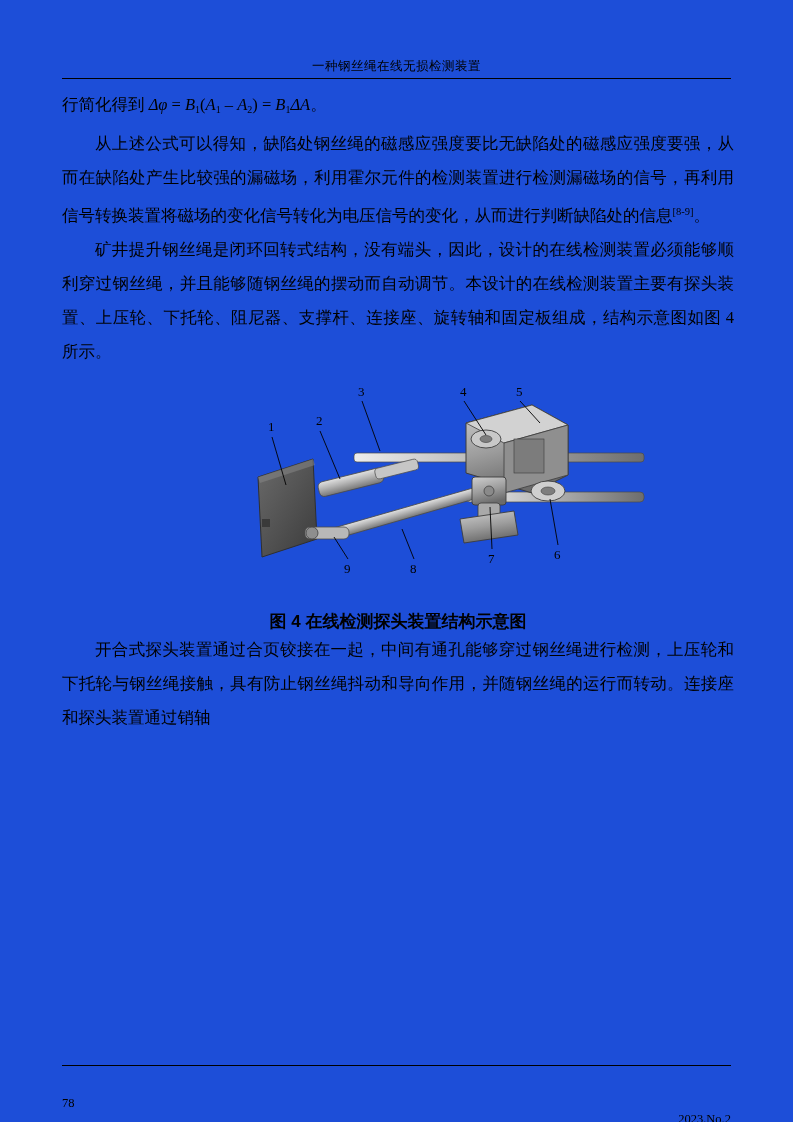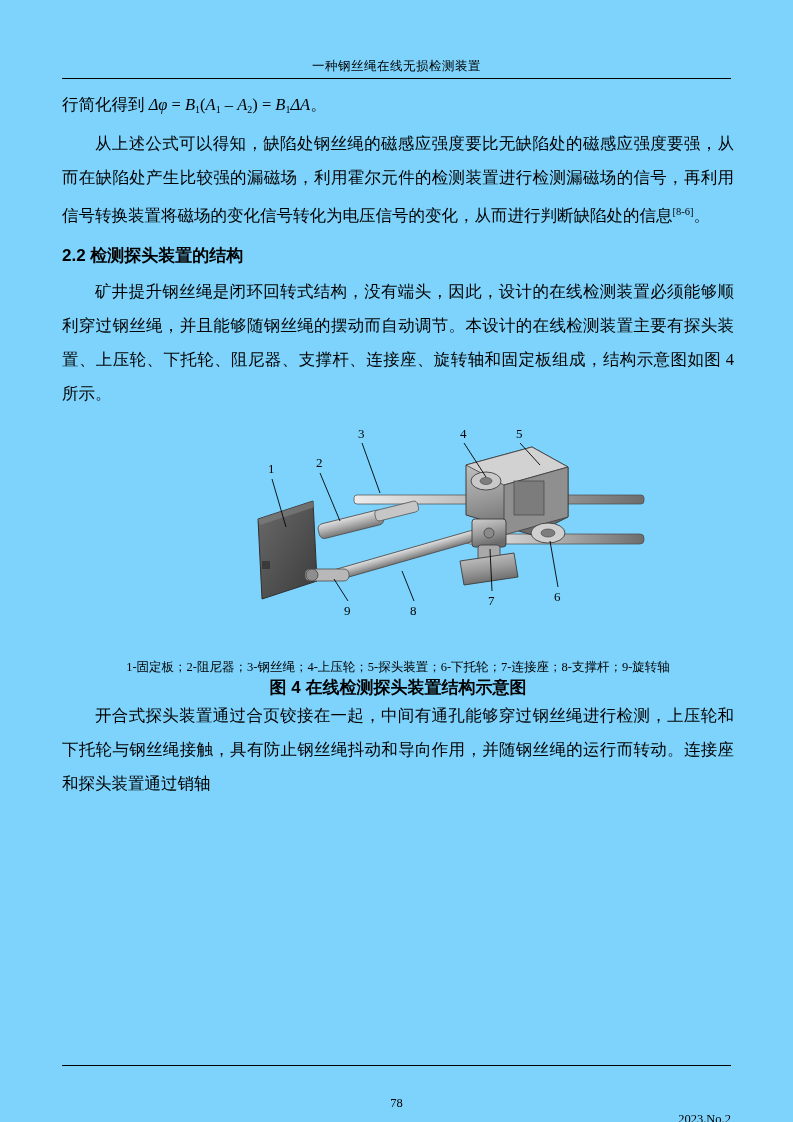--- a/index.html
+++ b/index.html
@@ -7,21 +7,21 @@
     padding: 0;
     background: #d8d8d8;
   }
   body {
     font-family: "Liberation Serif", "DejaVu Serif", serif;
   }
   .page {
     position: relative;
     width: 793px;
     height: 1122px;
-    background: #7dd3fc;
+    background: #1d4ed8;
     margin: 0 auto;
     overflow: hidden;
     box-sizing: border-box;
   }
   .header-wrap {
     position: absolute;
     top: 56px;
     left: 62px;
     width: 669px;
     text-align: center;
@@ -125,21 +125,20 @@
     bottom: 26px;
     left: 62px;
     width: 669px;
     font-size: 12.5px;
     color: #000;
   }
   .footer .pagenum {
     position: absolute;
     left: 0;
     width: 669px;
-    text-align: center;
   }
   .footer .issue {
     position: absolute;
     right: 0;
     text-align: right;
     margin-top: 16px;
   }
 </style>
 </head>
 <body>
@@ -150,23 +149,22 @@
     <span class="header-title">一种钢丝绳在线无损检测装置</span>
   </div>
   <div class="header-rule"></div>
 
   <div class="content">
 
     <div class="formula-line">
       <span>行简化得到 </span><span class="math">Δφ</span><span class="mathup"> = </span><span class="math">B</span><sub>1</sub><span class="mathup">(</span><span class="math">A</span><sub>1</sub><span class="mathup"> – </span><span class="math">A</span><sub>2</sub><span class="mathup">)</span><span class="mathup"> = </span><span class="math">B</span><sub>1</sub><span class="math">ΔA</span><span>。</span>
     </div>
 
-    <p class="indent"><span>从上述公式可以得知，缺陷处钢丝绳的磁感应强度要比无缺陷处的磁感应强度要强，从而在缺陷处产生比较强的漏磁场，利用霍尔元件的检测装置进行检测漏磁场的信号，再利用信号转换装置将磁场的变化信号转化为电压信号的变化，从而进行判断缺陷处的信息</span><sup class="ref">[8-6]</sup><span>。</span></p>
-
-    <h2 class="section">2.2  检测探头装置的结构</h2>
+    <p class="indent"><span>从上述公式可以得知，缺陷处钢丝绳的磁感应强度要比无缺陷处的磁感应强度要强，从而在缺陷处产生比较强的漏磁场，利用霍尔元件的检测装置进行检测漏磁场的信号，再利用信号转换装置将磁场的变化信号转化为电压信号的变化，从而进行判断缺陷处的信息</span><sup class="ref">[8-9]</sup><span>。</span></p>
+
 
     <p class="indent">矿井提升钢丝绳是闭环回转式结构，没有端头，因此，设计的在线检测装置必须能够顺利穿过钢丝绳，并且能够随钢丝绳的摆动而自动调节。本设计的在线检测装置主要有探头装置、上压轮、下托轮、阻尼器、支撑杆、连接座、旋转轴和固定板组成，结构示意图如图 4 所示。</p>
 
     <div class="figure">
       <svg class="fig-canvas" width="672" height="232" viewBox="0 0 672 232">
         <defs>
           <linearGradient id="gmetal" x1="0" y1="0" x2="0" y2="1">
             <stop offset="0%" stop-color="#e2e2e2"></stop>
             <stop offset="45%" stop-color="#b5b5b5"></stop>
             <stop offset="100%" stop-color="#777777"></stop>
@@ -259,21 +257,20 @@
           <text x="398" y="17">4</text>
           <text x="454" y="17">5</text>
           <text x="492" y="180">6</text>
           <text x="426" y="184">7</text>
           <text x="348" y="194">8</text>
           <text x="282" y="194">9</text>
         </g>
       </svg>
     </div>
 
-    <div class="fig-legend">1-固定板；2-阻尼器；3-钢丝绳；4-上压轮；5-探头装置；6-下托轮；7-连接座；8-支撑杆；9-旋转轴</div>
     <div class="fig-caption">图 4 在线检测探头装置结构示意图</div>
 
     <p class="indent">开合式探头装置通过合页铰接在一起，中间有通孔能够穿过钢丝绳进行检测，上压轮和下托轮与钢丝绳接触，具有防止钢丝绳抖动和导向作用，并随钢丝绳的运行而转动。连接座和探头装置通过销轴</p>
   </div>
 
   <div class="footer-rule"></div>
   <div class="footer">
     <span class="pagenum">78</span>
     <span class="issue">2023.No.2</span>
   </div>

